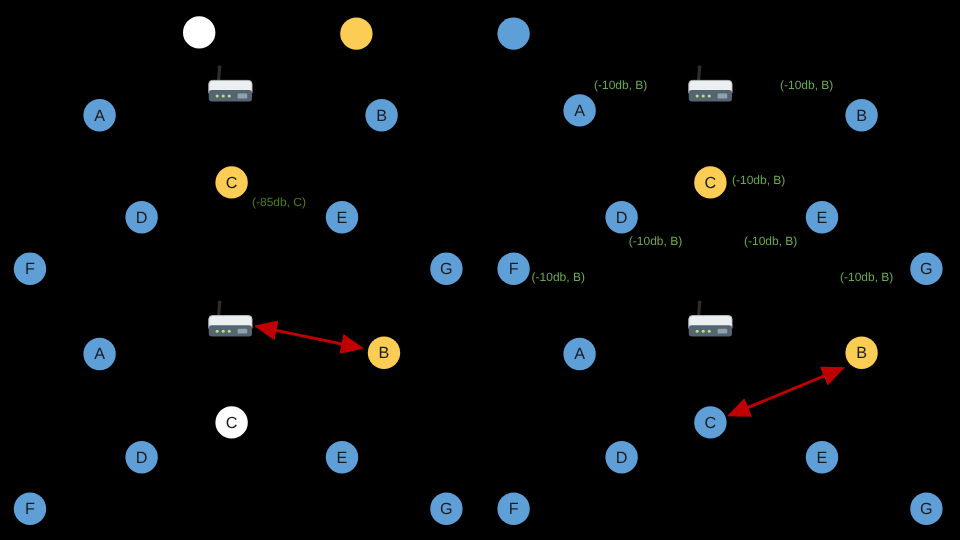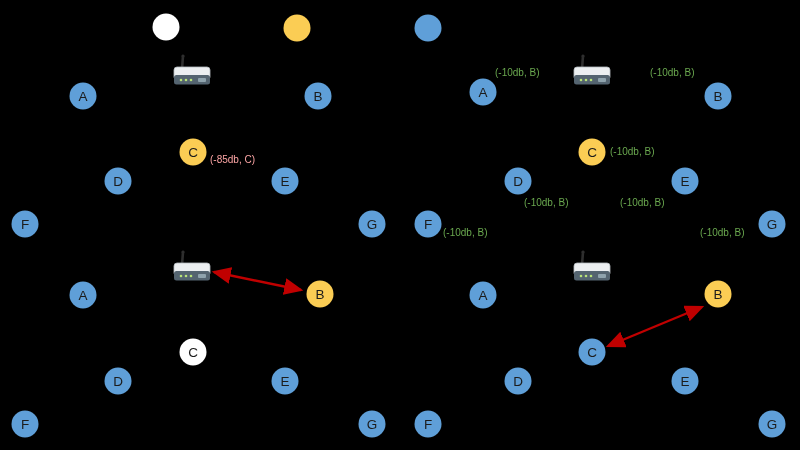--- a/index.html
+++ b/index.html
@@ -49,21 +49,21 @@
         <circle cx="20" cy="27" r="1.3" fill="#b9e37a"></circle>
         <rect x="27" y="25" width="8" height="4" rx="1" fill="#8fa3ad"></rect>
       </svg></div>
     <div class="node" style="left: 83px; top: 96px; background: rgb(95, 159, 216); color: rgb(28, 28, 28);">A</div>
     <div class="node" style="left: 318px; top: 96px; background: rgb(95, 159, 216); color: rgb(28, 28, 28);">B</div>
     <div class="node" style="left: 193px; top: 152px; background: rgb(251, 205, 84); color: rgb(28, 28, 28);">C</div>
     <div class="node" style="left: 118px; top: 181px; background: rgb(95, 159, 216); color: rgb(28, 28, 28);">D</div>
     <div class="node" style="left: 285px; top: 181px; background: rgb(95, 159, 216); color: rgb(28, 28, 28);">E</div>
     <div class="node" style="left: 25px; top: 224px; background: rgb(95, 159, 216); color: rgb(28, 28, 28);">F</div>
     <div class="node" style="left: 372px; top: 224px; background: rgb(95, 159, 216); color: rgb(28, 28, 28);">G</div>
-    <div class="annotation" style="left: 210px; top: 159px; color: #fca5a5;">(-85db, C)</div>
+    <div class="annotation" style="left: 210px; top: 169px; color: #4d7c0f;">(-85db, C)</div>
     <div class="router" style="left: 592px; top: 73px;"><svg width="42" height="40" viewBox="0 0 42 40">
         <line x1="12" y1="3" x2="11" y2="16" stroke="#2e2e2e" stroke-width="2.6" stroke-linecap="round"></line>
         <circle cx="12" cy="3" r="1.6" fill="#2e2e2e"></circle>
         <rect x="3" y="14" width="36" height="13" rx="3" fill="#eceff1" stroke="#b6bdc2" stroke-width="0.8"></rect>
         <rect x="3" y="22" width="36" height="9.5" rx="2.5" fill="#546470"></rect>
         <circle cx="10" cy="27" r="1.3" fill="#b9e37a"></circle>
         <circle cx="15" cy="27" r="1.3" fill="#b9e37a"></circle>
         <circle cx="20" cy="27" r="1.3" fill="#b9e37a"></circle>
         <rect x="27" y="25" width="8" height="4" rx="1" fill="#8fa3ad"></rect>
       </svg></div>

